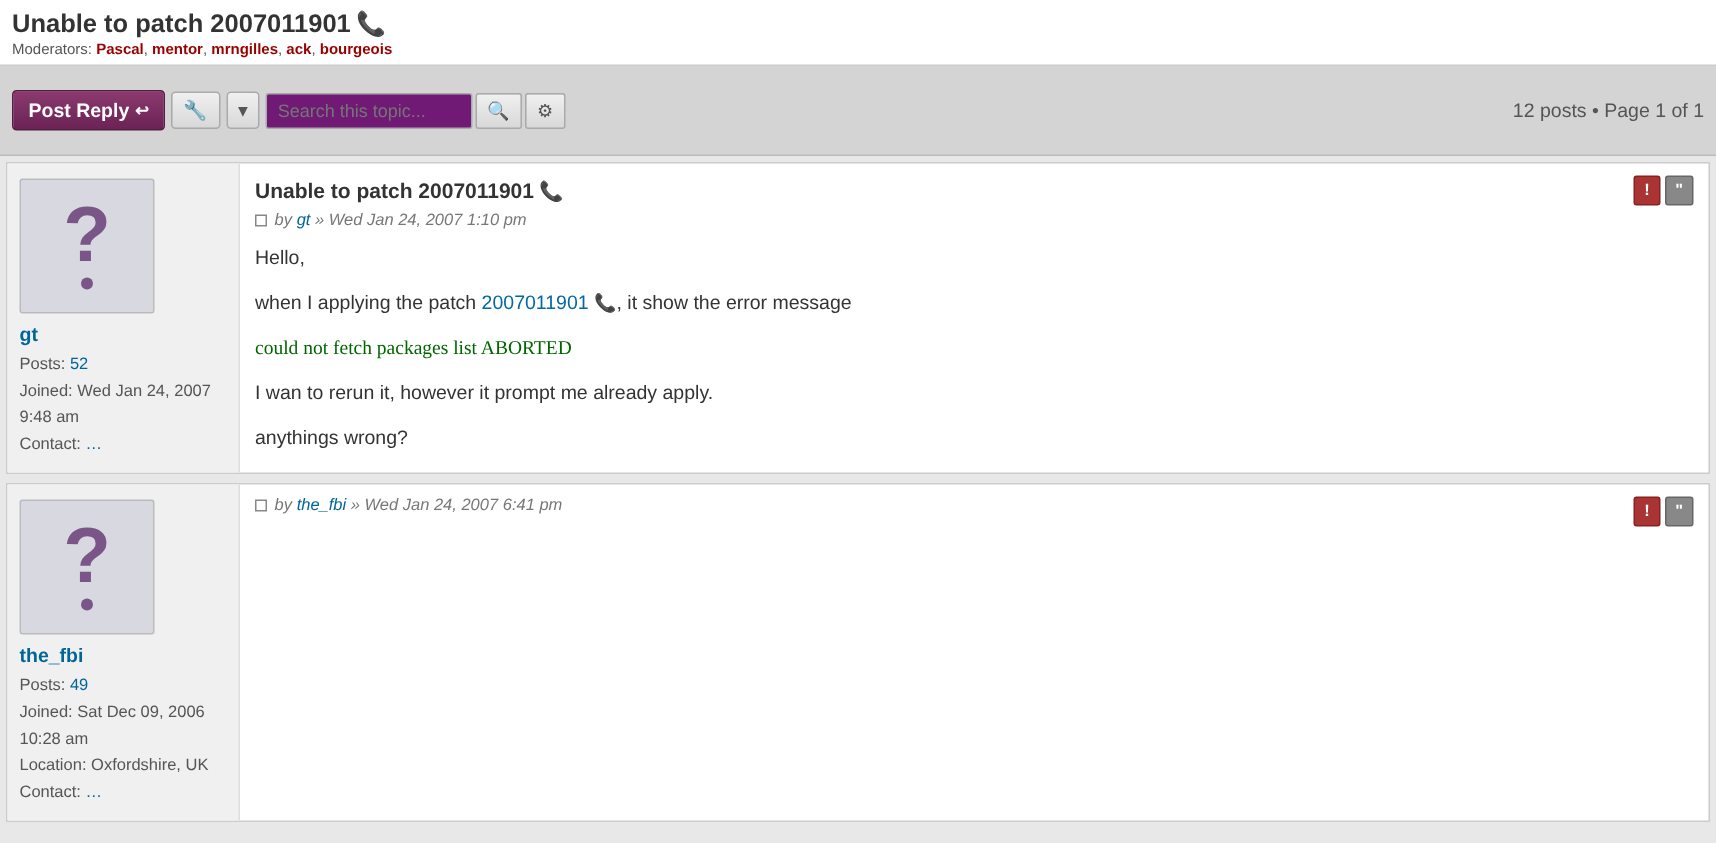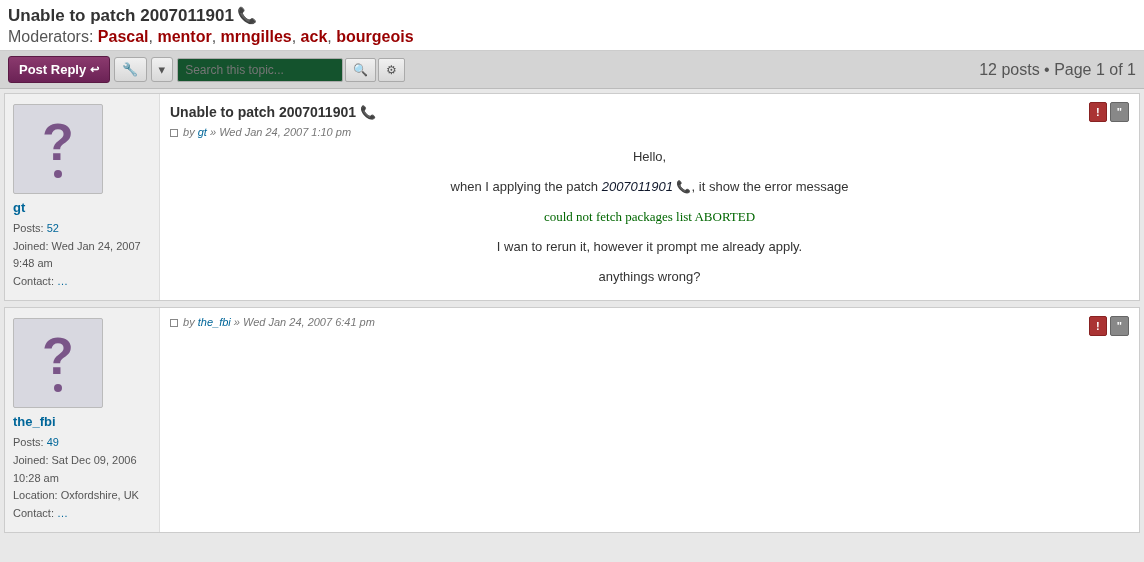--- a/index.html
+++ b/index.html
@@ -20,36 +20,36 @@
     #page-title {
       font-size: 17px;
       font-weight: bold;
       color: #333;
     }
     #phone-icon-title {
       color: #5588bb;
       font-size: 16px;
     }
     #moderators-line {
-      font-size: 16px;
+      font-size: 10px;
       color: #555;
       margin-top: 2px;
     }
     #moderators-line a {
       color: #990000;
       font-weight: bold;
     }
 
     
     #toolbar {
       background: #d4d4d4;
       border-bottom: 1px solid #bbb;
       display: flex;
       align-items: center;
-      padding: 5px 8px;
+      padding: 16px 8px;
       justify-content: space-between;
     }
     #toolbar-left {
       display: flex;
       align-items: center;
       gap: 4px;
     }
     #post-reply-btn {
       background: linear-gradient(to bottom, #8b3a6e, #6b2255);
       color: #fff;
@@ -79,35 +79,35 @@
     #search-wrap {
       display: flex;
       align-items: center;
       gap: 2px;
     }
     #search-input {
       border: 1px solid #aaa;
       padding: 4px 7px;
       font-size: 12px;
       border-radius: 2px;
-      width: 166px;
+      width: 138px;
       color: #999;
-      background: #14532d;
+      background: #701a75;
     }
     .search-icon-btn, .settings-btn {
       background: linear-gradient(to bottom, #f0f0f0, #d8d8d8);
       border: 1px solid #aaa;
       border-radius: 2px;
       padding: 4px 7px;
       cursor: pointer;
       font-size: 12px;
       color: #555;
     }
     #pagination-info {
-      font-size: 16px;
+      font-size: 13px;
       color: #555;
     }
 
     
     #main-content {
       padding: 4px;
     }
 
     
     .post-container {
@@ -216,25 +216,24 @@
       height: 8px;
       border: 1px solid #888;
       margin-right: 2px;
       vertical-align: middle;
     }
     .post-meta a { color: #006699; font-size: 11px; }
     .post-body {
       font-size: 13px;
       color: #333;
       line-height: 1.7;
-      text-align: center;
     }
     .post-body p { margin-bottom: 8px; }
     .post-body p:last-child { margin-bottom: 0; }
-    .patch-link { color: #0f172a; font-style: italic; }
+    .patch-link { color: #0369a1; }
     .patch-icon { color: #5588bb; font-size: 12px; }
     .aborted-text { color: #006600; font-family: Liberation Serif, serif; font-size: 13px; }
 
     
     .post-meta-only {
       display: flex;
       align-items: flex-end;
       justify-content: space-between;
       margin-bottom: 6px;
     }

